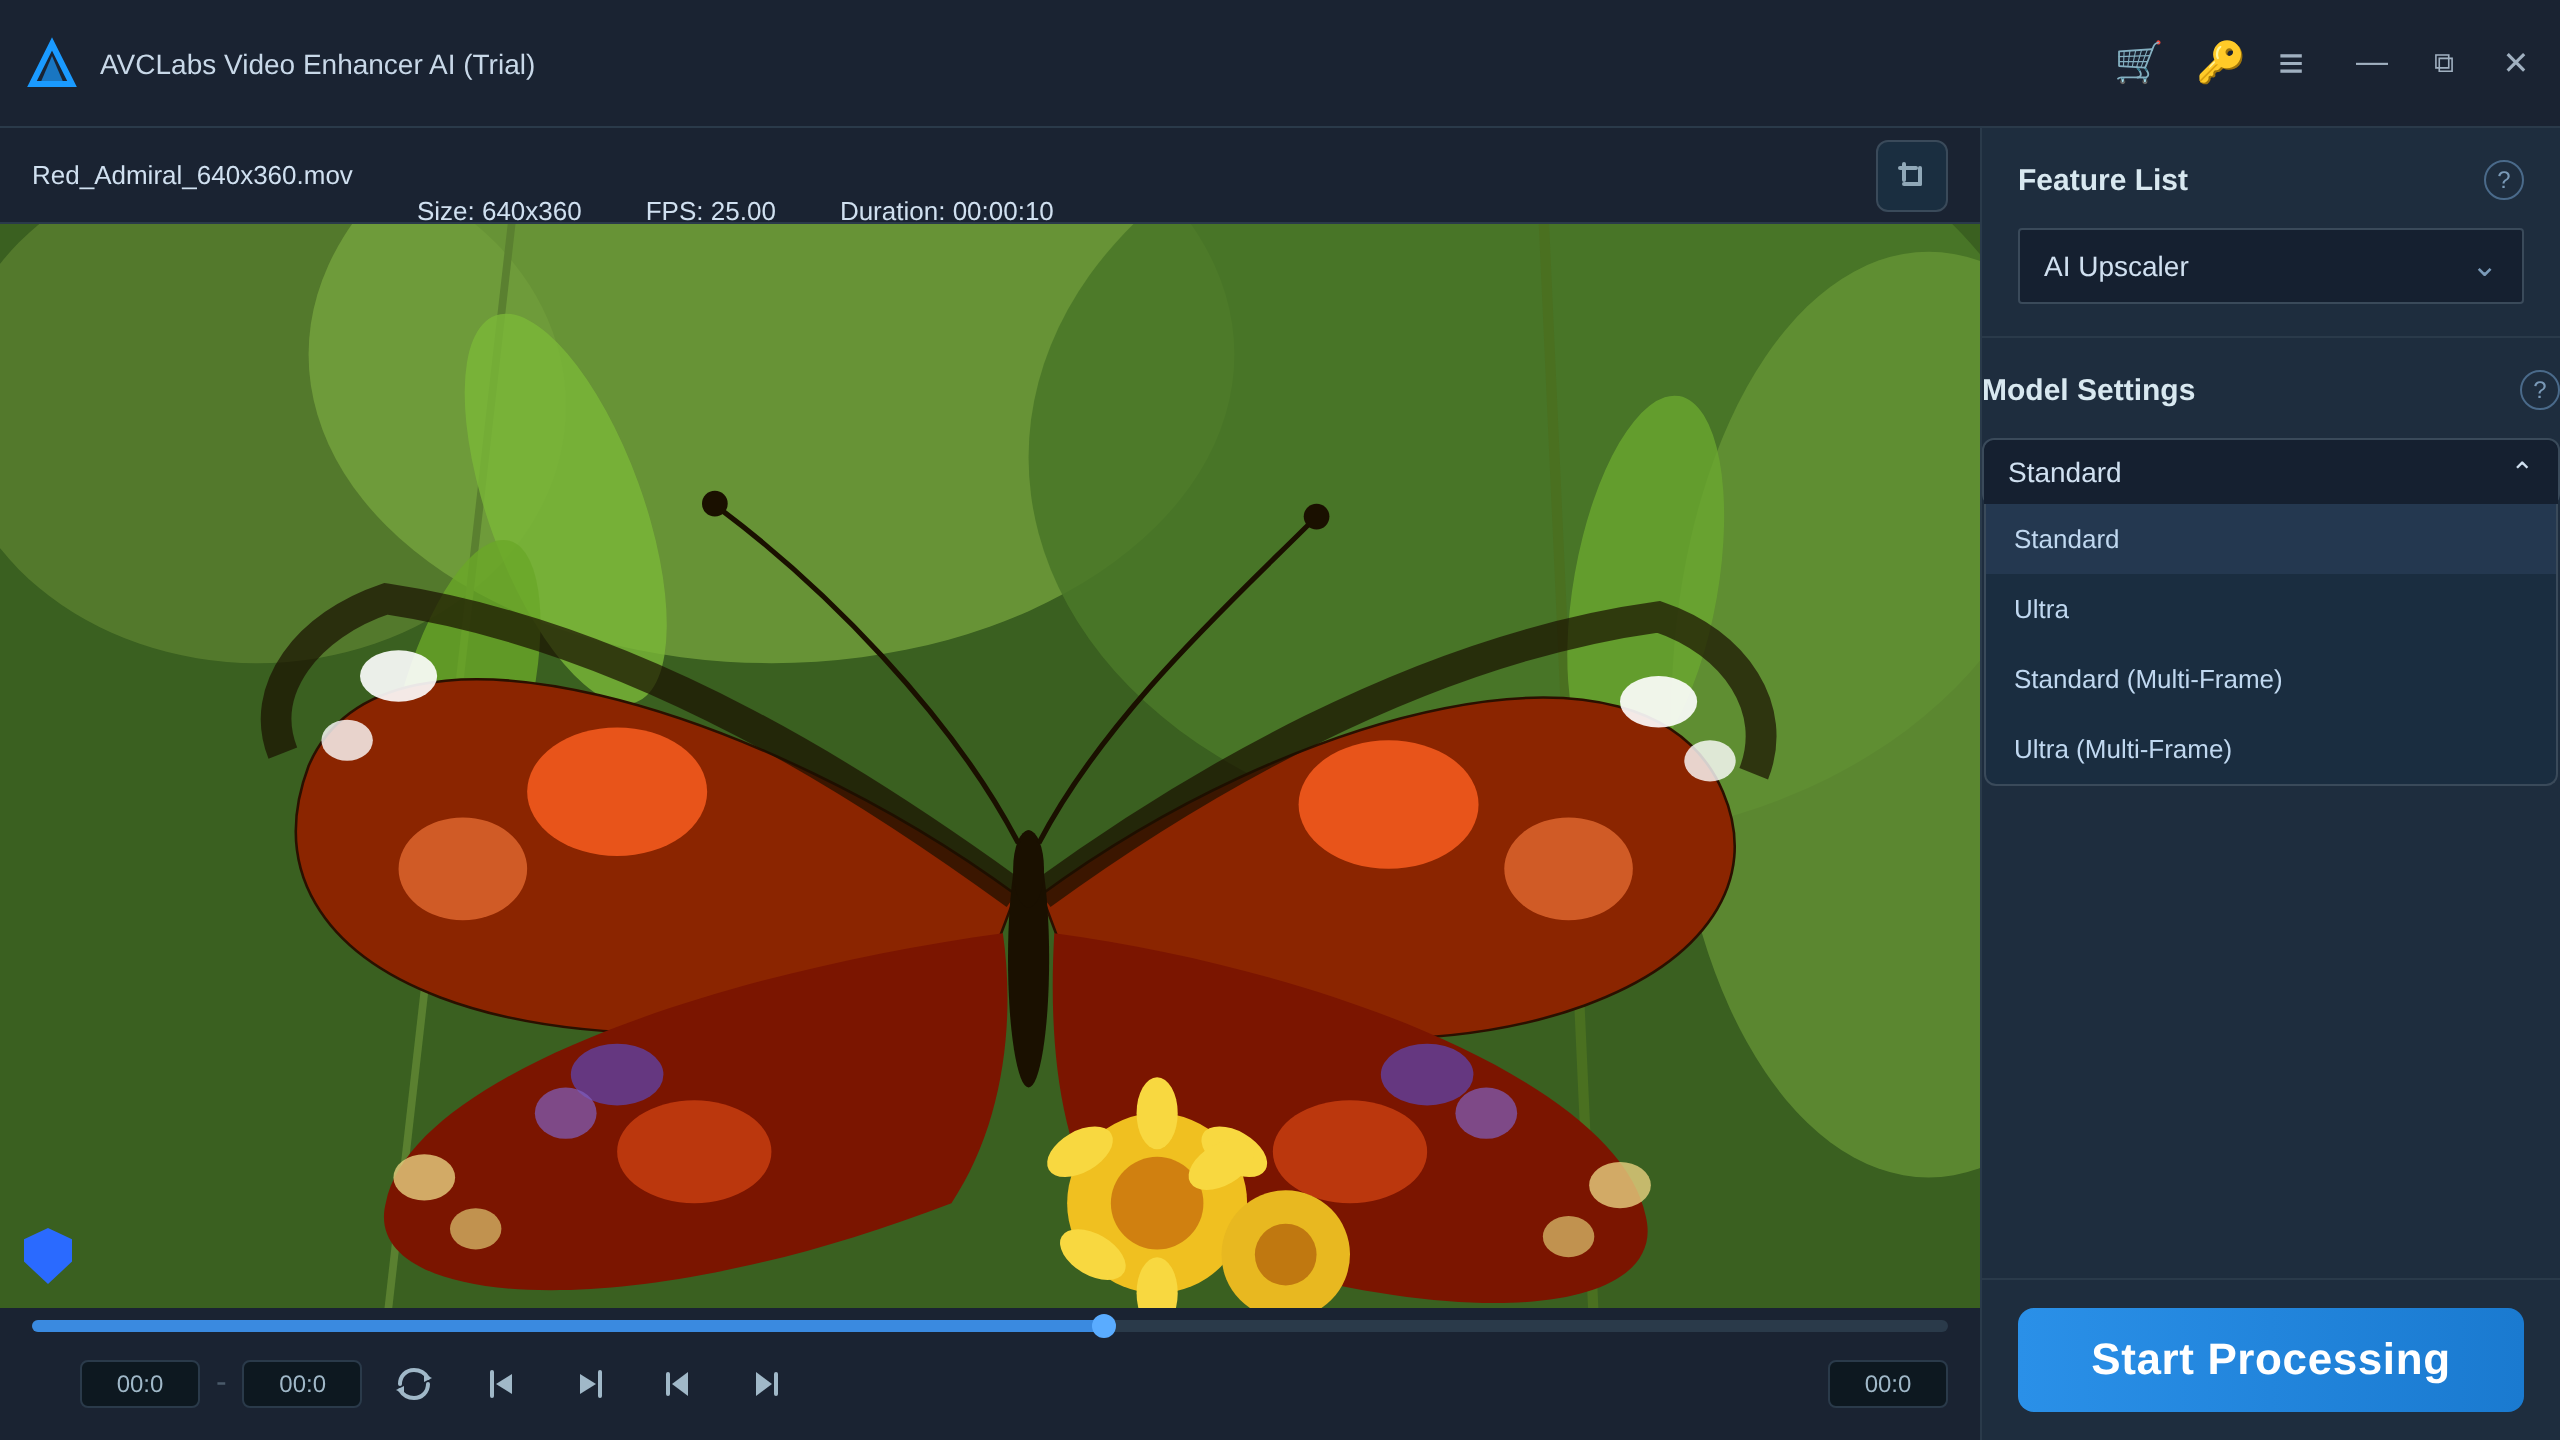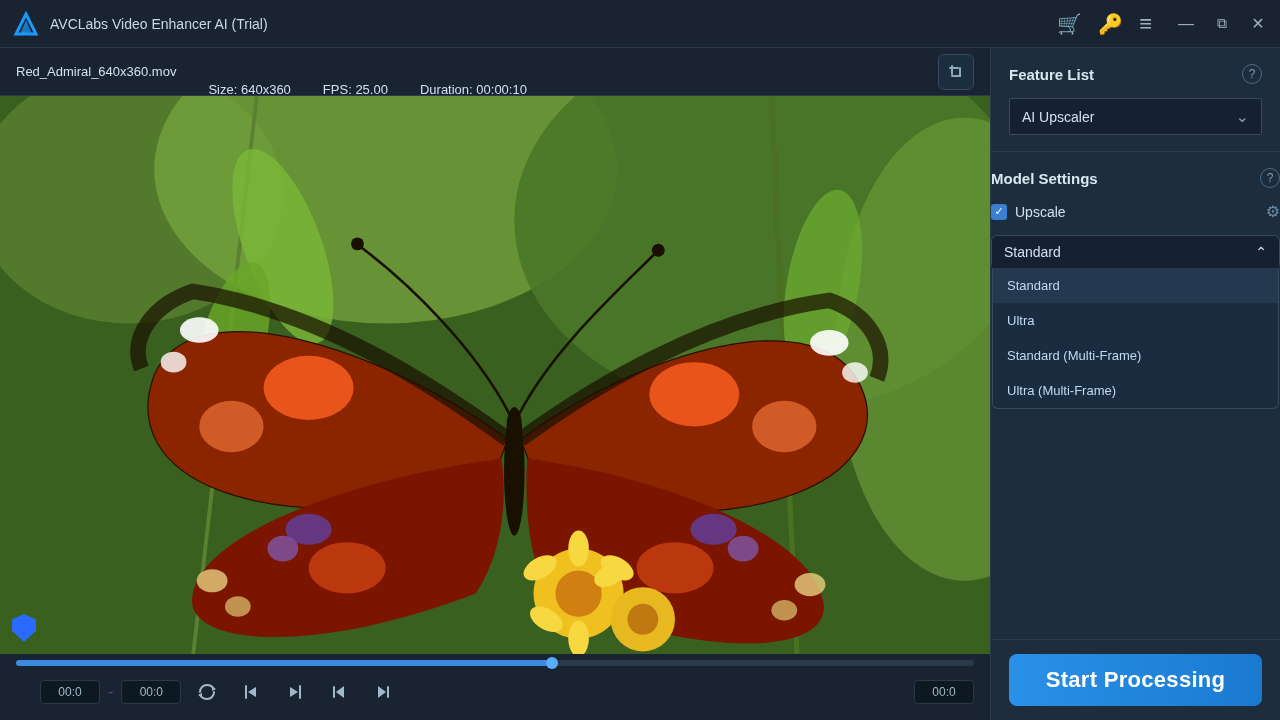--- a/index.html
+++ b/index.html
@@ -9,21 +9,21 @@
       background: #1a2332;
       font-family: 'Segoe UI', Arial, sans-serif;
       color: #e0e0e0;
       overflow: hidden;
       display: flex;
       flex-direction: column;
     }
 
     
     .title-bar {
-      height: 48px;
+      height: 64px;
       background: #1a2332;
       display: flex;
       align-items: center;
       padding: 0 12px;
       border-bottom: 1px solid #2a3a4a;
       flex-shrink: 0;
     }
     .title-bar-title {
       font-size: 14px;
       color: #c8d8e8;
@@ -544,27 +544,20 @@
         <span class="chevron">⌄</span>
       </div>
     </div>
 
     <div class="model-settings-section">
       <div class="model-section-header">
         <span class="section-title">Model Settings</span>
         <div class="help-icon">?</div>
       </div>
 
-      <div class="upscale-row">
-        <div class="upscale-left">
-          <div class="checkbox-checked"></div>
-          <span class="upscale-label">Upscale</span>
-        </div>
-        <span class="gear-icon">⚙</span>
-      </div>
 
 
       <div class="dropdown-open">
         <div class="dropdown-header">
           <span>Standard</span>
           <span class="chevron">⌃</span>
         </div>
         <div class="dropdown-list">
           <div class="dropdown-item highlighted">
             <span>Standard</span>

